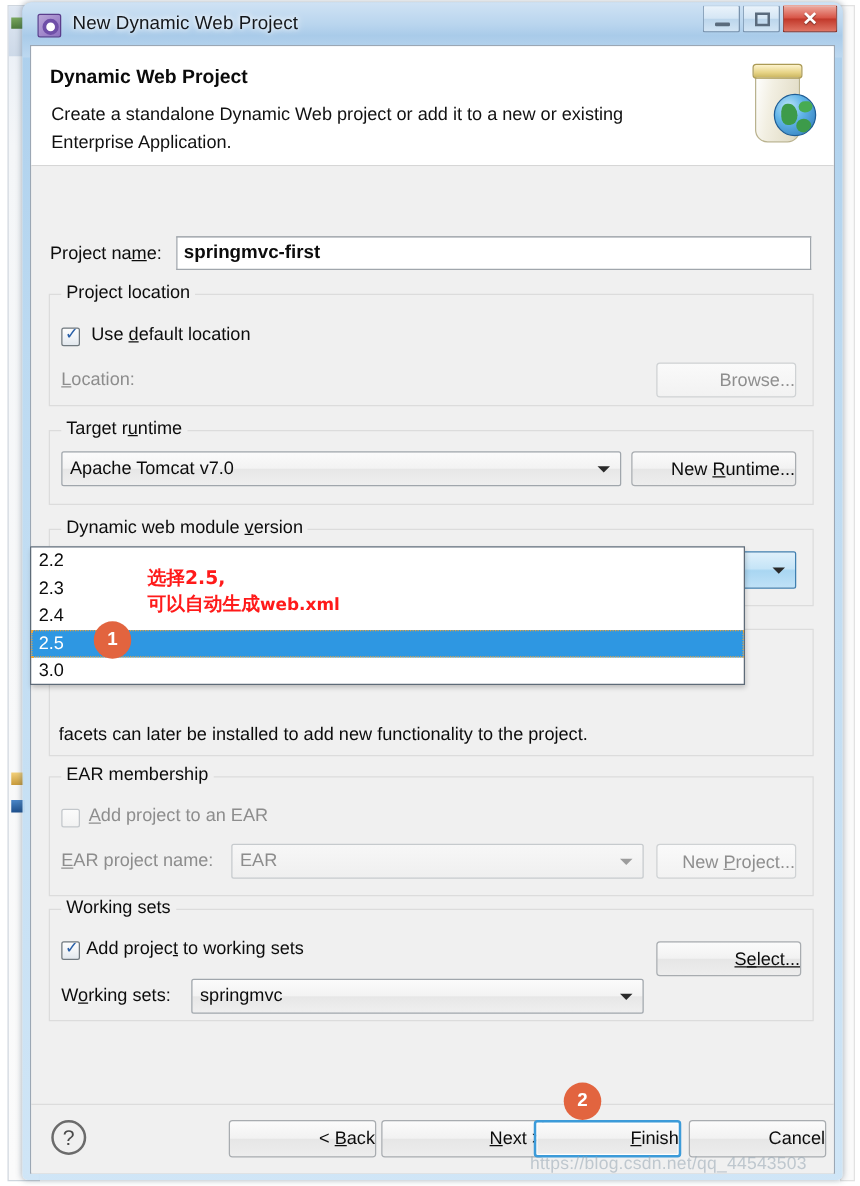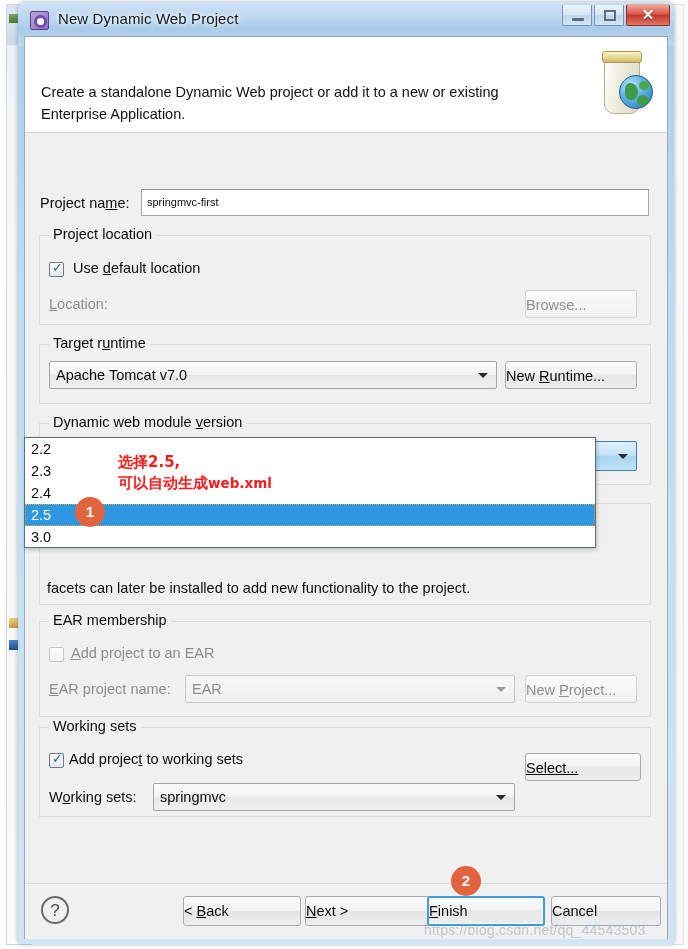--- a/index.html
+++ b/index.html
@@ -199,25 +199,26 @@
     white-space: nowrap;
   }
   .u { text-decoration: underline; }
 
   
   .textinput {
     position: absolute;
     background: #ffffff;
     border: 1px solid #a0a6ac;
     border-top-color: #8d949b;
-    font-size: 11px; color: #0c0c0c;
+    font-size: 15px; color: #0c0c0c;
     padding: 3px 5px;
     line-height: 18px;
     overflow: hidden;
     white-space: nowrap;
+    font-weight: bold;
   }
   .textinput.disabled {
     background: #f0f0f0;
     color: #8a8a8a;
     border-color: #c2c6ca;
   }
 
   
   .groupbox {
     position: absolute;
@@ -254,21 +255,21 @@
   }
   .cb-label.disabled { color: #8d8d8d; }
 
   
   .btn {
     position: absolute;
     background: linear-gradient(180deg,#fbfbfb 0%, #f2f2f2 48%, #e6e6e6 52%, #ededed 100%);
     border: 1px solid #a8acb0;
     border-radius: 3px;
     font-size: 14.5px; color: #0c0c0c;
-    text-align: left;
+    text-align: right;
     line-height: 28px;
     white-space: nowrap;
   }
   .btn.disabled {
     color: #8f8f8f;
     border-color: #cfd2d4;
     background: linear-gradient(180deg,#fafafa 0%, #f2f2f2 100%);
   }
   .btn.focused {
     border: 2px solid #3c9bd9;
@@ -414,20 +415,21 @@
       <div class="glyph"></div>
     </div>
     <div class="winbtn" id="btn-close">
       <div class="glyph">✕</div>
     </div>
   </div>
 
   <div id="dialog-client">
 
     <div id="dialog-header">
+      <div id="header-title">Dynamic Web Project</div>
       <div id="header-desc">Create a standalone Dynamic Web project or add it to a new or existing Enterprise Application.</div>
       <div id="header-icon">
         <div class="jar-body"></div>
         <div class="jar-lid"></div>
         <div class="globe">
             <div class="land1"></div>
             <div class="land2"></div>
             <div class="land3"></div>
           </div>
       </div>

